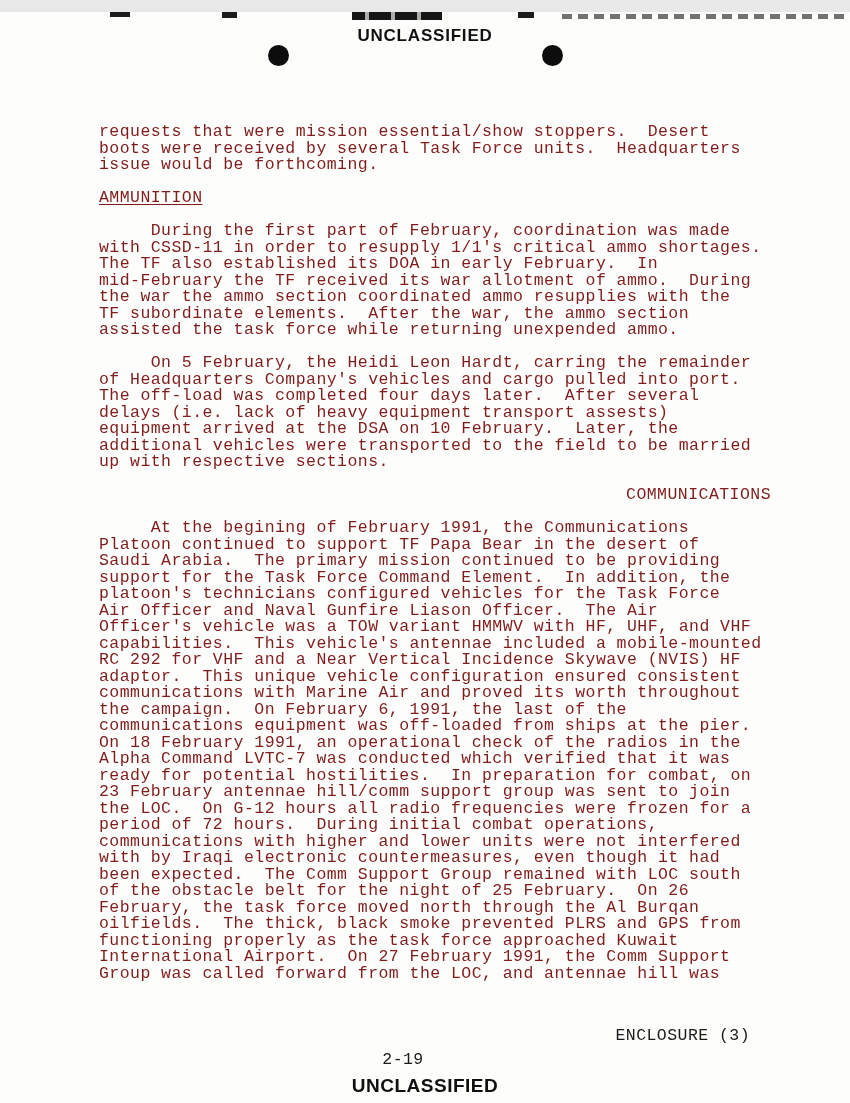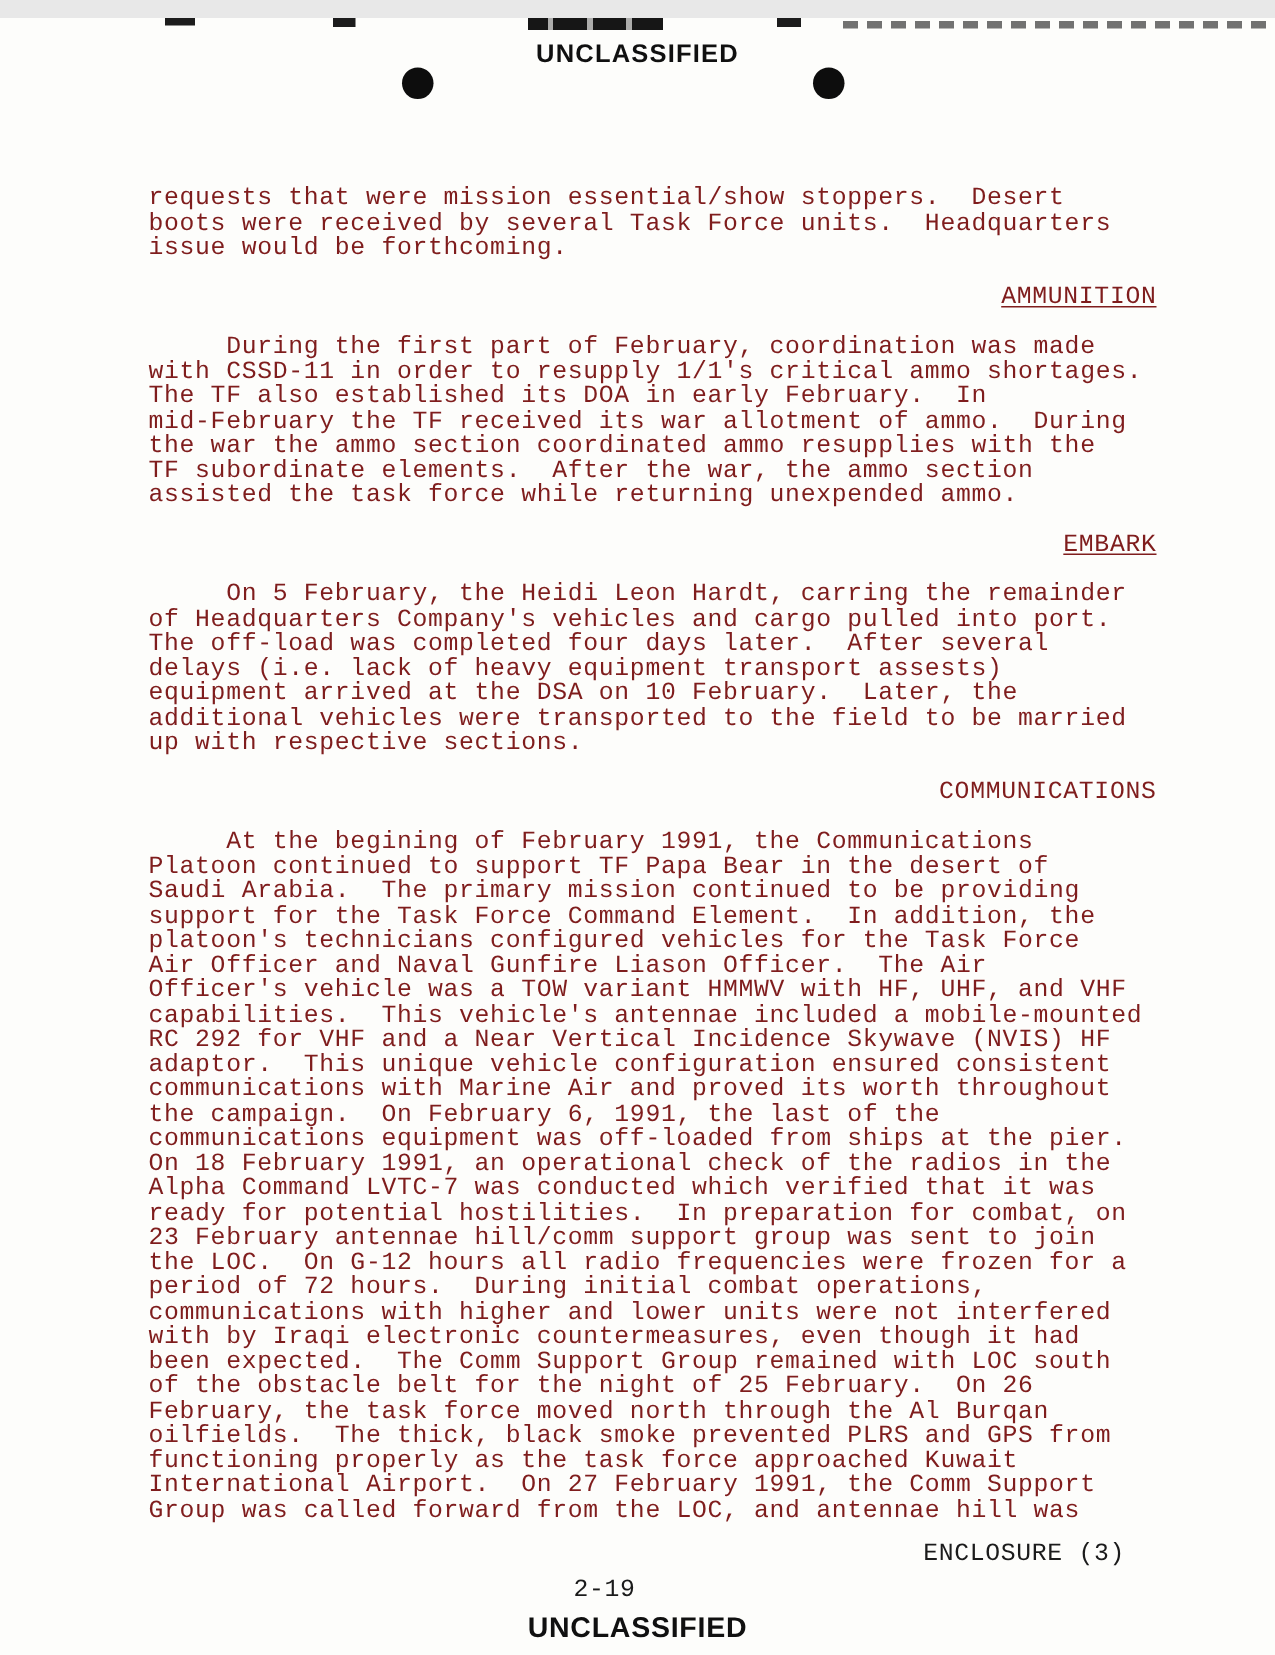--- a/index.html
+++ b/index.html
@@ -60,21 +60,21 @@
   }
   .para, .section-heading {
     margin: 0 0 16.5px 0;
     font-family: "Liberation Mono", "DejaVu Sans Mono", monospace;
     font-size: 16.5px;
     line-height: 16.5px;
     letter-spacing: 0.45px;
     white-space: pre;
     color: #7f1d1d;
   }
-  .section-heading.underlined { text-decoration: underline; text-underline-offset: 2px; text-align: right; }
+  .section-heading.underlined { text-decoration: underline; text-underline-offset: 2px; }
   .section-heading.centered { text-align: right; }
 
   
   .enclosure {
     position: absolute;
     top: 1016px;
     right: 100px;
     font-size: 16.5px;
     line-height: 16.5px;
     letter-spacing: 0.45px;
@@ -111,21 +111,20 @@
 
     <div class="section-heading underlined">AMMUNITION</div>
     <pre class="para">     During the first part of February, coordination was made
 with CSSD-11 in order to resupply 1/1's critical ammo shortages.
 The TF also established its DOA in early February.  In
 mid-February the TF received its war allotment of ammo.  During
 the war the ammo section coordinated ammo resupplies with the
 TF subordinate elements.  After the war, the ammo section
 assisted the task force while returning unexpended ammo.</pre>
 
-    <div class="section-heading underlined">EMBARK</div>
     <pre class="para">     On 5 February, the Heidi Leon Hardt, carring the remainder
 of Headquarters Company's vehicles and cargo pulled into port.
 The off-load was completed four days later.  After several
 delays (i.e. lack of heavy equipment transport assests)
 equipment arrived at the DSA on 10 February.  Later, the
 additional vehicles were transported to the field to be married
 up with respective sections.</pre>
 
     <div class="section-heading centered">COMMUNICATIONS</div>
     <pre class="para">     At the begining of February 1991, the Communications

